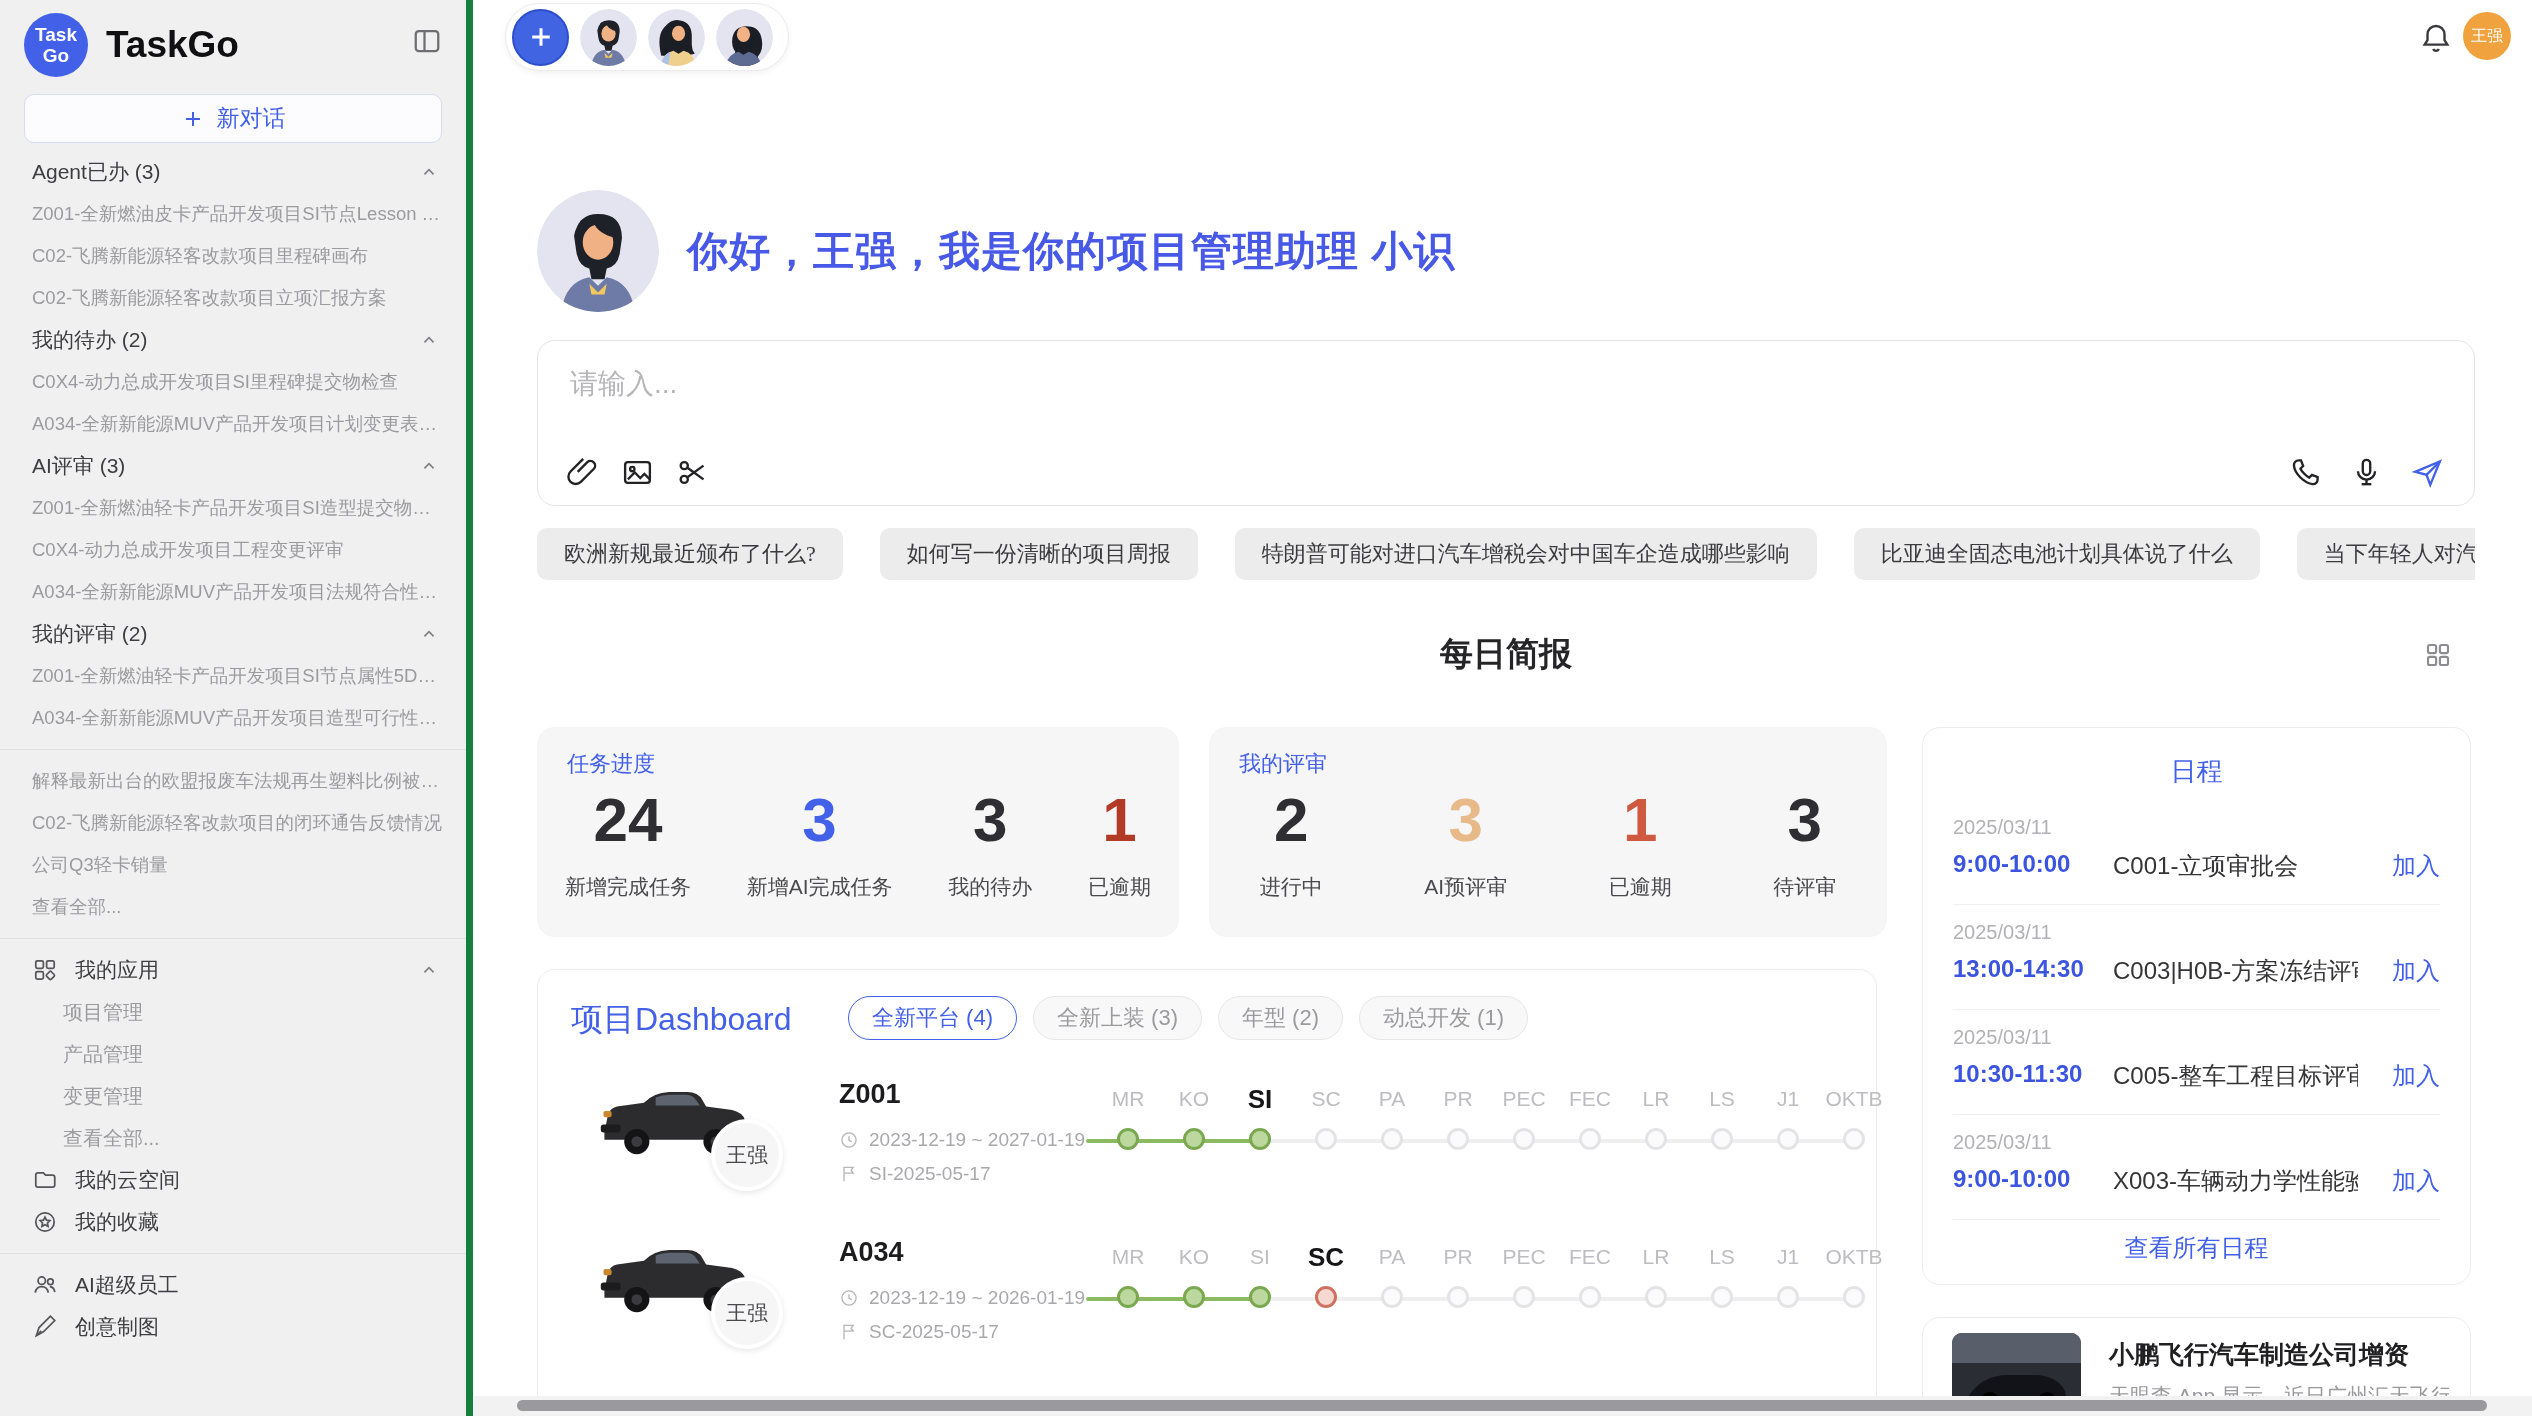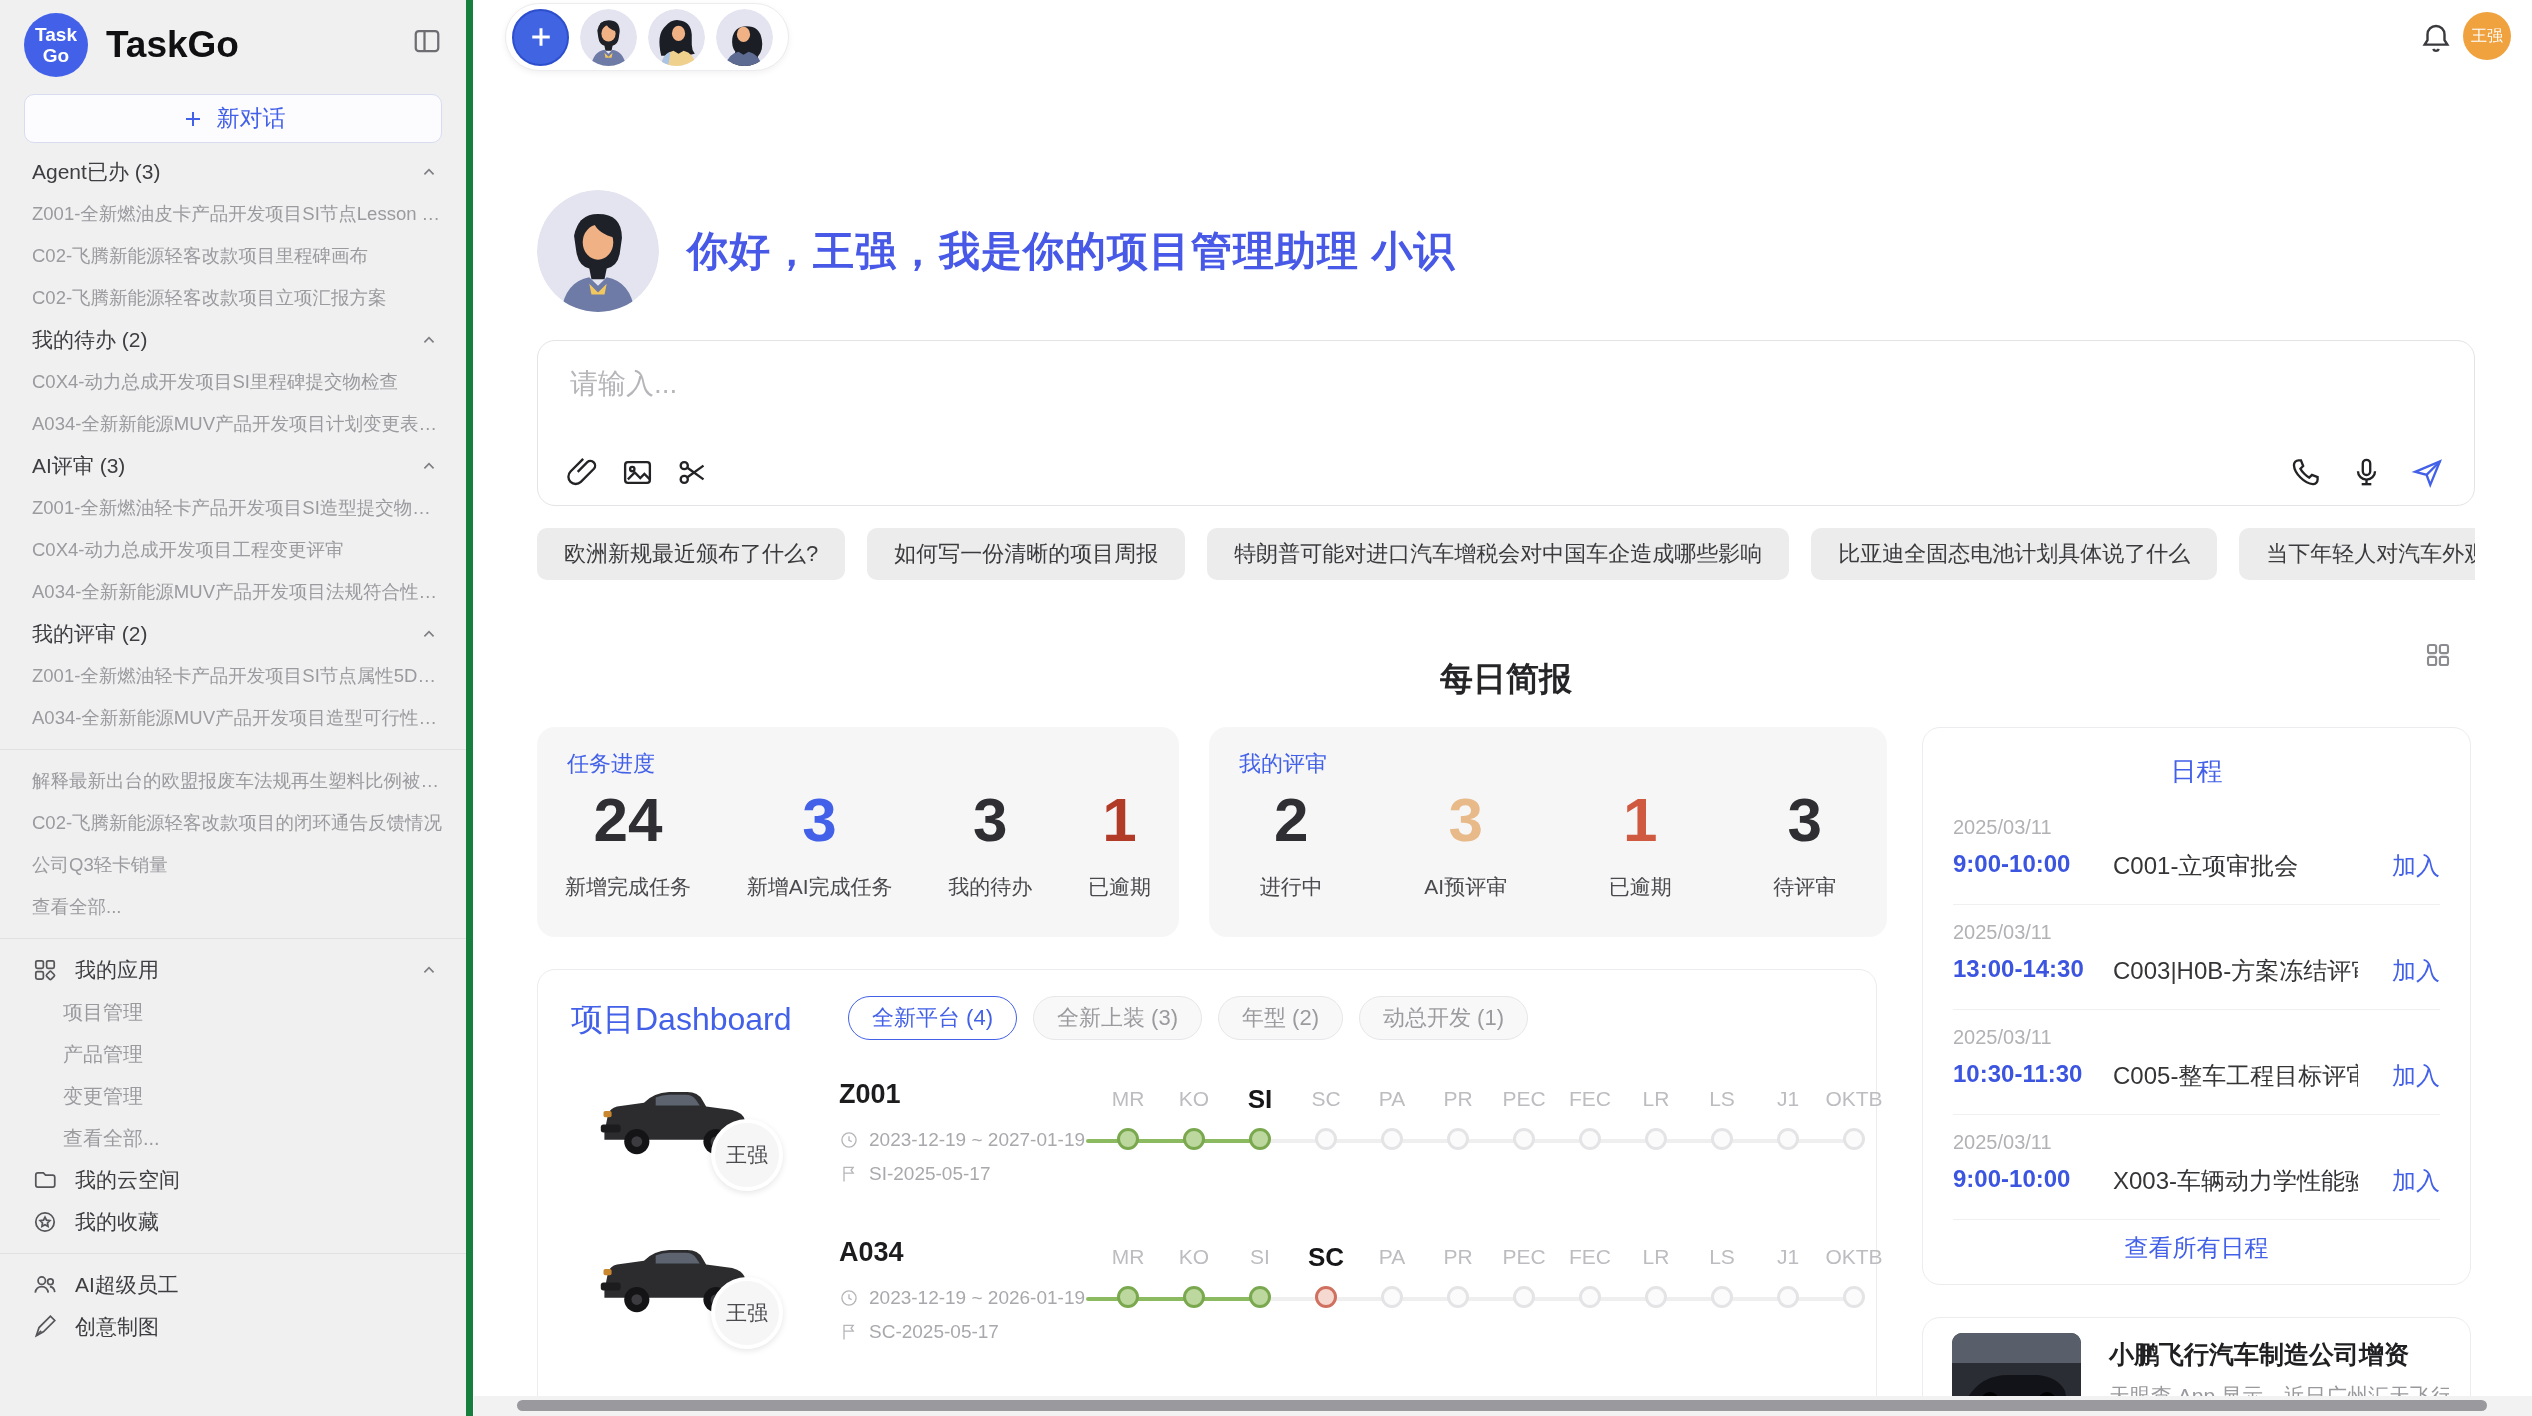--- a/index.html
+++ b/index.html
@@ -50,25 +50,25 @@
   .input-field{position:absolute;left:30px;top:26px;width:1600px;border:none;outline:none;font-size:28px;color:#333;background:transparent;font-family:inherit;}
   .input-field::placeholder{color:#b6b6ba;}
   .in-icons{position:absolute;bottom:16px;display:flex;align-items:center;gap:22px;}
   .in-icons.left{left:28px;}
   .in-icons.right{right:30px;gap:28px;}
   .in-icons .ib{width:33px;height:33px;cursor:pointer;}
   .in-icons .ib svg{width:33px;height:33px;stroke:#232326;fill:none;stroke-width:1.7;}
   .in-icons .ib.send svg{stroke:#4361e8;}
 
   
-  .chips{position:absolute;left:537px;top:528px;width:1938px;display:flex;gap:22px;overflow:hidden;}
+  .chips{position:absolute;left:537px;top:528px;width:1938px;display:flex;gap:37px;overflow:hidden;font-family:Liberation Serif, serif;}
   .chip{height:52px;background:#ececed;border-radius:10px;display:flex;align-items:center;padding:0 27px;font-size:22px;color:#3b3b3e;white-space:nowrap;flex:0 0 auto;cursor:pointer;}
 
   
-  .briefing-title{position:absolute;left:537px;top:632px;width:1938px;text-align:center;font-size:33px;font-weight:700;color:#252528;margin-top:25px;}
+  .briefing-title{position:absolute;left:537px;top:632px;width:1938px;text-align:center;font-size:33px;font-weight:700;color:#252528;}
   .briefing-grid{position:absolute;left:2423px;top:640px;width:30px;height:30px;cursor:pointer;}
   .briefing-grid svg{width:30px;height:30px;stroke:#8b8b90;fill:none;stroke-width:1.7;}
   .briefing-cards{position:absolute;left:537px;top:727px;display:flex;gap:30px;}
   .stat-card{background:#f6f6f7;border-radius:18px;height:210px;position:relative;}
   .stat-card.c0{width:642px;}
   .stat-card.c1{width:678px;}
   .stat-title{position:absolute;left:30px;top:22px;font-size:22px;color:#4361e8;}
   .stat-row{position:absolute;left:0;right:0;top:62px;display:flex;justify-content:space-around;}
   .stat{display:flex;flex-direction:column;align-items:center;gap:22px;}
   .stat .num{font-size:62px;font-weight:600;line-height:1;}

